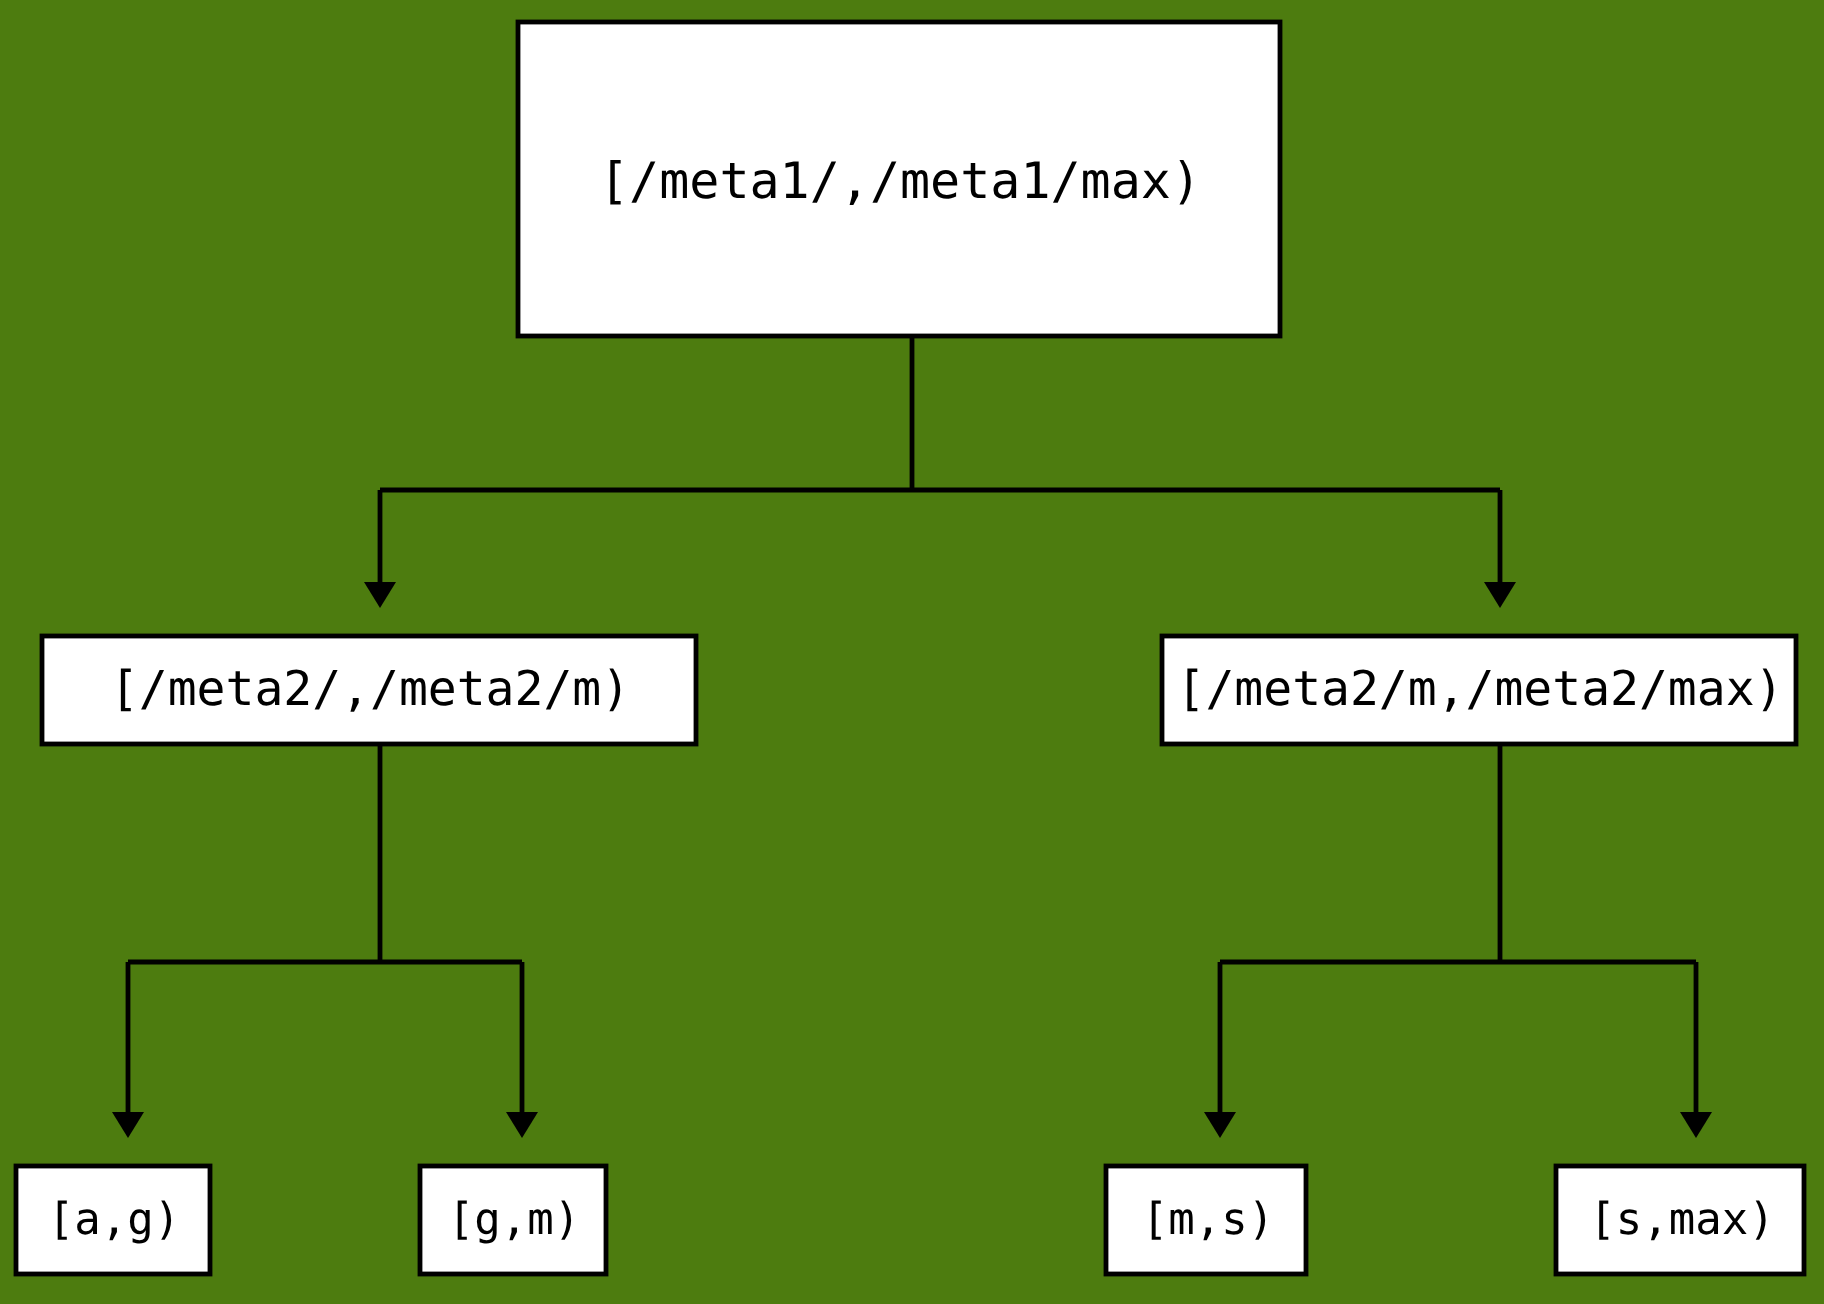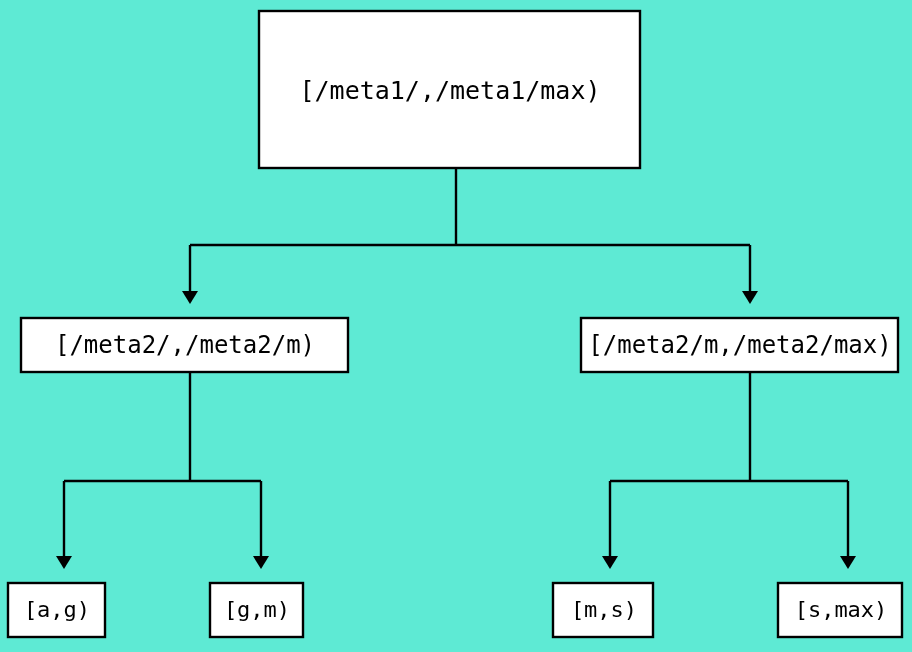--- a/index.html
+++ b/index.html
@@ -5,21 +5,21 @@
 <style>
   html, body {
     margin: 0;
     padding: 0;
     background: #ffffff;
   }
   #diagram-root {
     position: relative;
     width: 912px;
     height: 652px;
-    background: #5eead4;
+    background: #4d7c0f;
     overflow: hidden;
     font-family: "DejaVu Sans Mono", "Liberation Mono", monospace;
   }
   #tree-svg {
     position: absolute;
     top: 0;
     left: 0;
     width: 912px;
     height: 652px;
     display: block;

